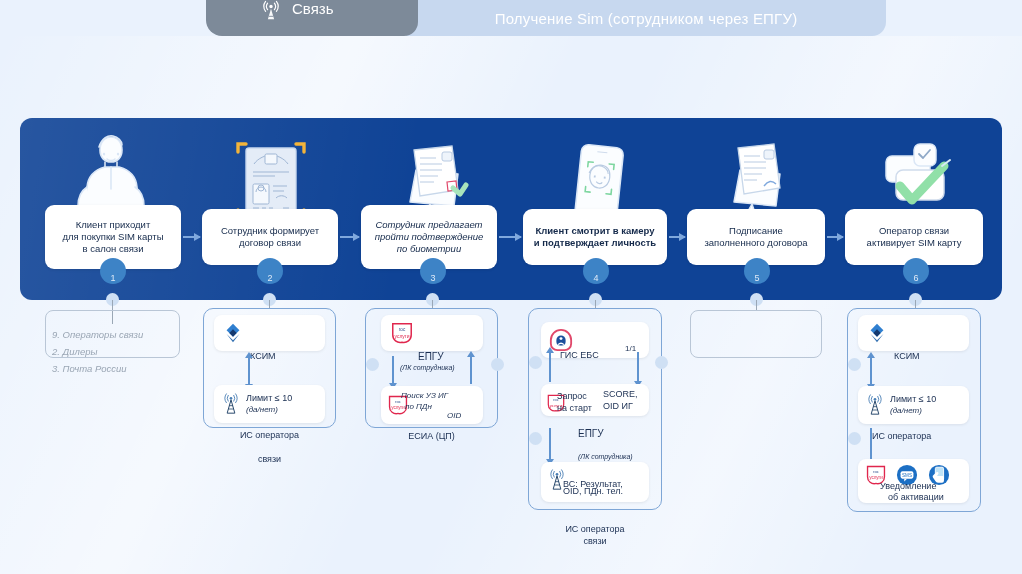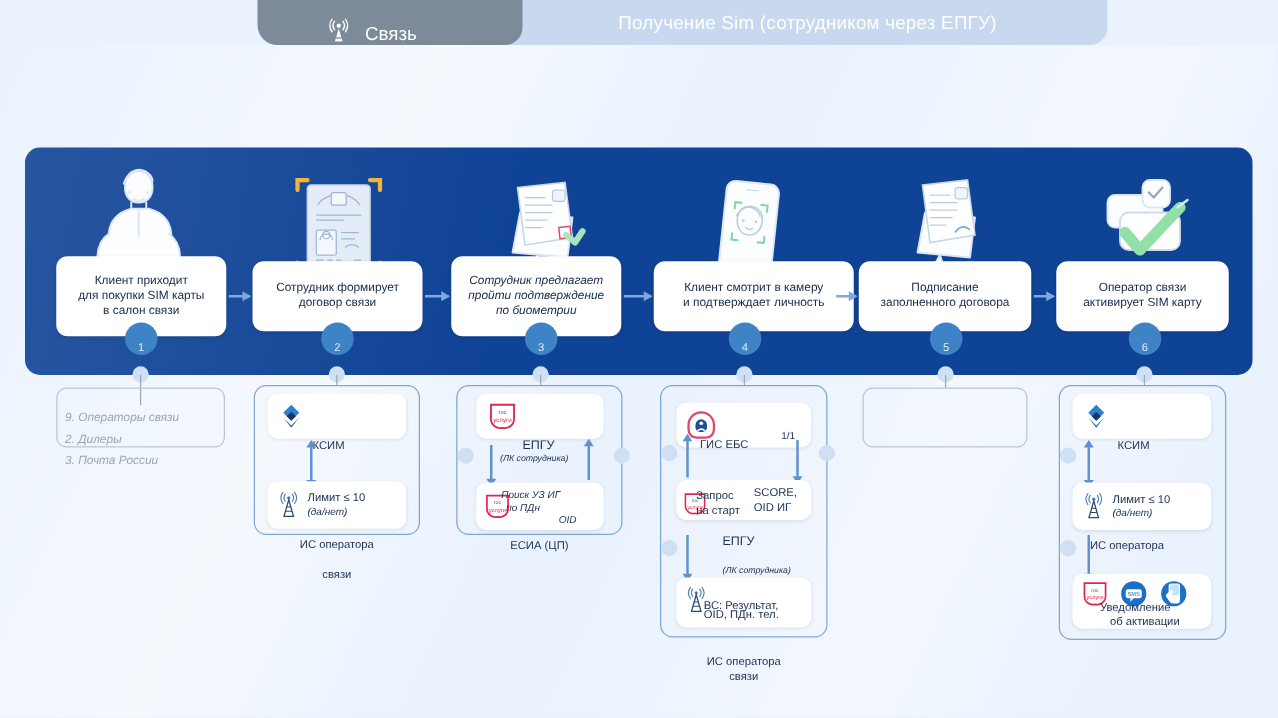--- a/index.html
+++ b/index.html
@@ -26,21 +26,21 @@
     position: absolute; left: 406px; top: 0; width: 480px; height: 36px;
     background: #c7d8ef;
     border-radius: 0 0 14px 0;
     display: flex; align-items: center; justify-content: center;
     color: #ffffff; font-size: 15px; letter-spacing: .2px;
   }
   .tab-cat {
     position: absolute; left: 222px; top: 0; width: 196px; height: 36px;
     background: #7d8a99;
     border-radius: 0 0 14px 0;
-    display: flex; align-items: flex-end; gap: 10px;
+    display: flex; align-items: flex-start; gap: 10px;
     padding-left: 38px;
     color: #ffffff; font-size: 15px;
   }
   .tab-cat .ant { width: 22px; height: 22px; display: block; }
   .tab-notch {
     position: absolute; left: 206px; top: 0; width: 22px; height: 36px;
     background: #7d8a99;
     border-radius: 0 0 0 16px;
   }
 
@@ -272,21 +272,21 @@
 
   <div class="step" style="left:45px;  top:205px; height:64px;">
     <span>Клиент приходит<br>для покупки SIM карты<br>в салон связи</span>
   </div>
   <div class="step" style="left:202px; top:209px; height:56px;">
     <span>Сотрудник формирует<br>договор связи</span>
   </div>
   <div class="step" style="left:361px; top:205px; height:64px;font-style:italic;">
     <span>Сотрудник предлагает<br>пройти подтверждение<br>по биометрии</span>
   </div>
-  <div class="step" style="left:523px; top:209px; height:56px; width:160px;">
+  <div class="step" style="left:523px; top:209px; height:56px; width:144px;font-weight:bold;">
     <span>Клиент смотрит в камеру<br>и подтверждает личность</span>
   </div>
   <div class="step" style="left:687px; top:209px; height:56px; width:138px;">
     <span>Подписание<br>заполненного договора</span>
   </div>
   <div class="step" style="left:845px; top:209px; height:56px; width:138px;">
     <span>Оператор связи<br>активирует SIM карту</span>
   </div>
 
   <div class="step-arrow" style="left:183px; width:17px;"></div>

